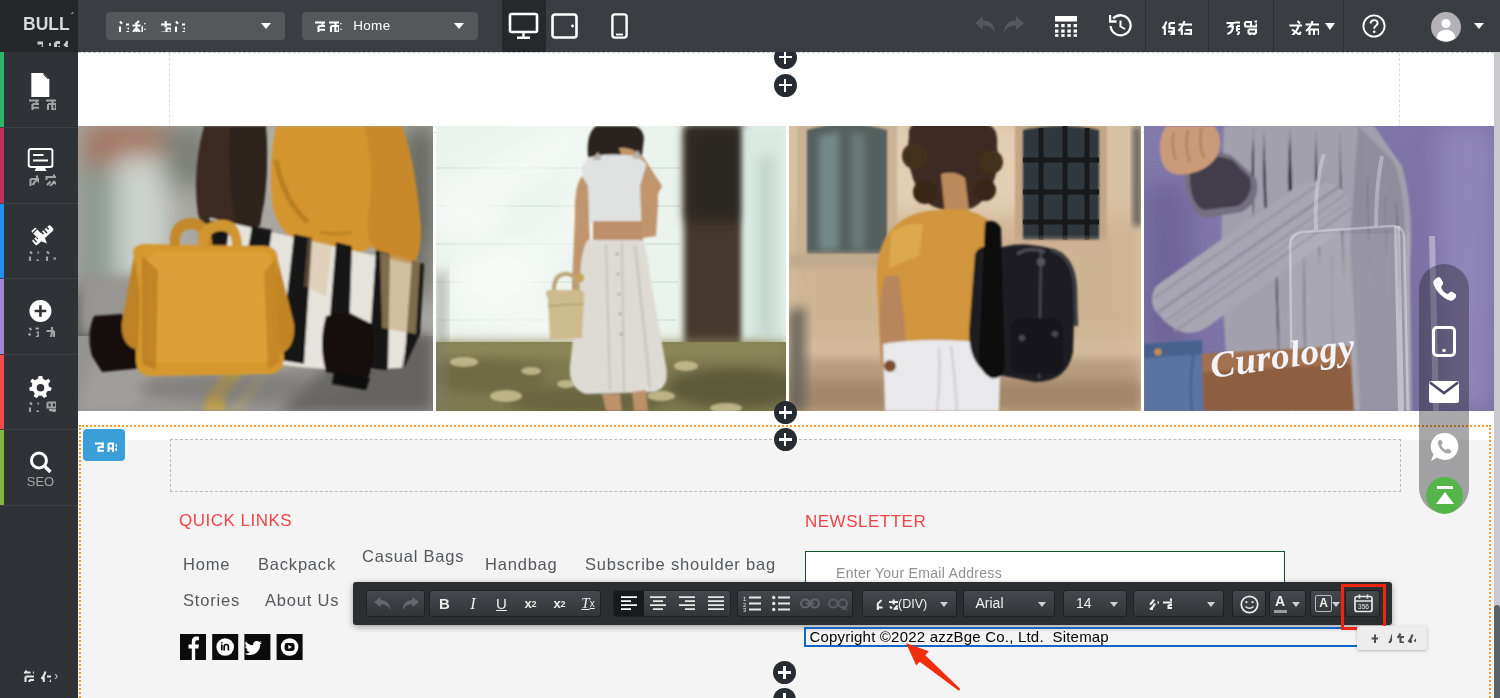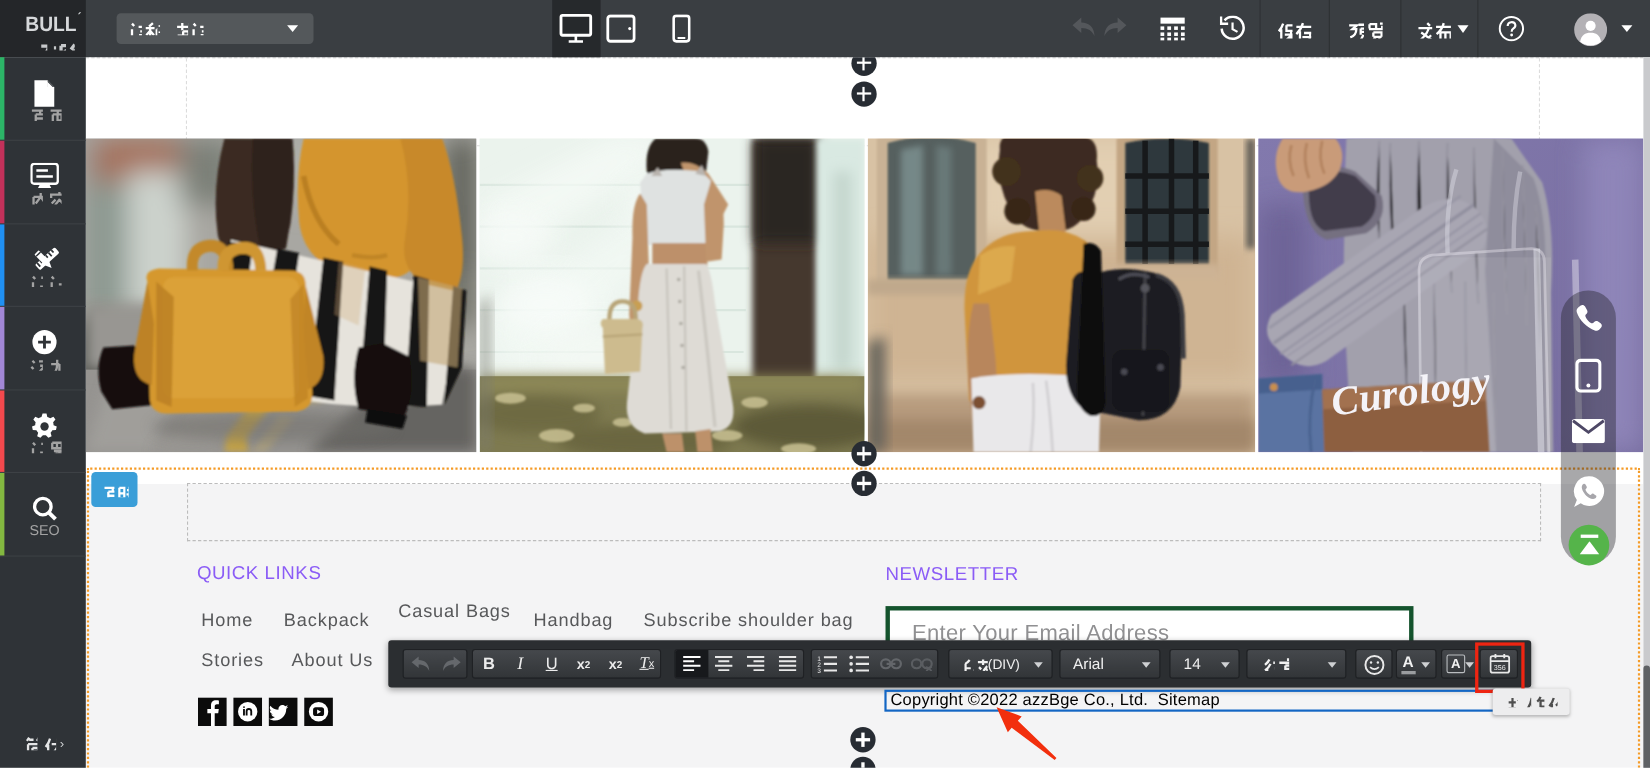--- a/index.html
+++ b/index.html
@@ -15,21 +15,21 @@
 #sidebar{position:absolute;left:0;top:52px;width:78px;height:646px;background:#2f3337;z-index:40}
 .sbi{position:absolute;left:0;width:78px;height:75.5px;border-bottom:1px solid #3d4145;color:#a3a3a3}
 .sbi .strip{position:absolute;left:0;top:0;width:4px;height:100%}
 .sbi .lab{position:absolute;left:0;top:44px;width:78px;text-align:center;font-size:13px;padding-left:3px}
 .sbi .ic{position:absolute;left:50%;top:20px;transform:translateX(-44%)}
 #canvas{position:absolute;left:78px;top:52px;width:1416px;height:646px;background:#fff;overflow:hidden}
 .plus{position:absolute;width:23px;height:23px;border-radius:50%;background:#272c33;z-index:30}
 .plus:before{content:"";position:absolute;left:5px;top:10.2px;width:13px;height:2.6px;background:#fff}
 .plus:after{content:"";position:absolute;top:5px;left:10.2px;height:13px;width:2.6px;background:#fff}
 .photo{position:absolute;top:74px;height:285px;overflow:hidden}
-.hdr{font-size:17px;letter-spacing:.5px;color:#8b5cf6}
+.hdr{font-size:17px;letter-spacing:.5px;color:#ef4444}
 .lnk{font-size:16.5px;letter-spacing:.8px;color:#57585a}
 #scroll{position:absolute;right:0;top:52px;width:6px;height:646px;background:#c9cacd;z-index:60}
 #thumb{position:absolute;left:0;top:553px;width:6px;height:93px;background:#5e6164;border-radius:3px 3px 0 0}
 #tooltip svg *{stroke-width:2.7}
 .lab svg *{stroke-width:2.3}
 </style></head>
 <body>
 <svg width="0" height="0" style="position:absolute">
     <defs>
 <g id="R" fill="none" stroke-width="2.1" stroke="currentColor">
@@ -394,21 +394,21 @@
 <circle cx="45.2" cy="13" r="8.8" fill="#fff"></circle>
 <path d="M41.8,10.5 v6 M41.8,8.2 v1.2 M44.2,16.5 v-4 q0,-2 2,-2 q2.2,0 2.2,2.2 v3.8" stroke="#0b0b0b" stroke-width="1.7" fill="none"></path>
 <rect x="64.4" y="0" width="26" height="26" fill="#0b0b0b"></rect>
 <path d="M85.6,7.2 c-.6.3-1.3.5-2,.6 .7-.4 1.3-1.1 1.5-1.9 -.7.4-1.4.7-2.2.9 -.6-.7-1.6-1.1-2.6-1.1 -2,0-3.6,1.6-3.6,3.6 0,.3 0,.6 .1,.8 -3-.2-5.6-1.6-7.4-3.8 -.3.5-.5,1.2-.5,1.8 0,1.2 .6,2.3 1.6,3 -.6,0-1.1-.2-1.6-.4v0c0,1.7 1.2,3.2 2.9,3.5 -.3.1-.6.1-1,.1 -.2,0-.5,0-.7-.1 .5,1.4 1.8,2.5 3.4,2.5 -1.2,1-2.8,1.6-4.5,1.6 -.3,0-.6,0-.9-.1 1.6,1 3.5,1.6 5.5,1.6 6.6,0 10.2-5.5 10.2-10.2v-.5 c.7-.5 1.3-1.1 1.8-1.9Z" fill="#fff" transform="translate(-3.6,1.2)"></path>
 <rect x="96.6" y="0" width="26" height="26" fill="#0b0b0b"></rect>
 <circle cx="109.6" cy="13" r="8.8" fill="#fff"></circle>
 <rect x="104.6" y="9" width="10" height="8" rx="2.4" fill="#0b0b0b"></rect>
 <path d="M108.3,11 l3.6,2 -3.6,2 Z" fill="#fff"></path>
 </svg></div>
 
-  <div class="abs" style="left:727px;top:499px;width:480px;height:44px;background:#fff;border:4px solid #14532d;color:#909092;font-size:20px;line-height:42px;padding-left:20px;letter-spacing:.3px">Enter Your Email Address</div>
+  <div class="abs" style="left:727px;top:499px;width:480px;height:44px;background:#fff;border:1px solid #14532d;color:#909092;font-size:14px;line-height:42px;padding-left:30px;letter-spacing:.3px">Enter Your Email Address</div>
 
   <div class="abs" id="toolbar" style="left:275px;top:530px;width:1039px;height:43px;background:#2b2e31;border-radius:3px;box-shadow:0 2px 6px rgba(0,0,0,.35);z-index:20">
   <style>
   .tg{position:absolute;top:8px;height:27px;background:linear-gradient(#45484c,#323538);border:1px solid #1f2124;border-radius:3px}
   .ti{position:absolute;top:0;height:25px;display:flex;align-items:center;justify-content:center;color:#ececec}
   .tcaret{position:absolute;top:10.5px;width:0;height:0;border-left:4.5px solid transparent;border-right:4.5px solid transparent;border-top:5px solid #cfd1d3}
   .ddt{position:absolute;top:0;height:25px;line-height:25px;color:#f0f0f0;font-size:13.5px;white-space:nowrap}
   </style>
   <div class="tg" style="left:12.5px;width:59.5px">
     <svg class="abs" style="left:6px;top:5px" width="20" height="16" viewBox="0 0 24 20" fill="#65686c">
@@ -552,20 +552,25 @@
   </div>
   <div class="dd" style="left:106px;width:179px"><span style="letter-spacing:1px"><svg class="cj" style="width:14px;height:14px">
           <use href="#gyu"></use>
         </svg><svg class="cj" style="width:14px;height:14px">
           <use href="#gzhong"></use>
         </svg>:&nbsp; <svg class="cj" style="width:14px;height:14px">
           <use href="#gying"></use>
         </svg><svg class="cj" style="width:14px;height:14px">
           <use href="#gyu"></use>
         </svg></span><span class="caret" style="position:absolute;right:14px;top:11px"></span></div>
+  <div class="dd" style="left:302px;width:176px"><span style="letter-spacing:1px"><svg class="cj" style="width:14px;height:14px">
+          <use href="#gye"></use>
+        </svg><svg class="cj" style="width:14px;height:14px">
+          <use href="#gmian"></use>
+        </svg>:&nbsp; <span style="letter-spacing:.3px">Home</span></span><span class="caret" style="position:absolute;right:14px;top:11px"></span></div>
   <div class="abs" style="left:502px;top:0;width:44px;height:52px;background:#26292c"></div>
   <div id="devices">
     <svg class="abs" style="left:508px;top:12px" width="31" height="28" viewBox="0 0 31 28" fill="none" stroke="#fff">
       <rect x="2" y="2" width="27" height="18" rx="1.5" stroke-width="2.6"></rect>
       <path d="M15.5,20 V24.5 M9,25.7 H22" stroke-width="2.4"></path>
     </svg>
     <svg class="abs" style="left:551px;top:13px" width="27" height="26" viewBox="0 0 27 26" fill="none" stroke="#fff">
       <rect x="1.5" y="1.5" width="24" height="23" rx="2.5" stroke-width="2.6"></rect>
       <circle cx="21.5" cy="13" r="1.4" fill="#fff" stroke="none"></circle>
     </svg>

